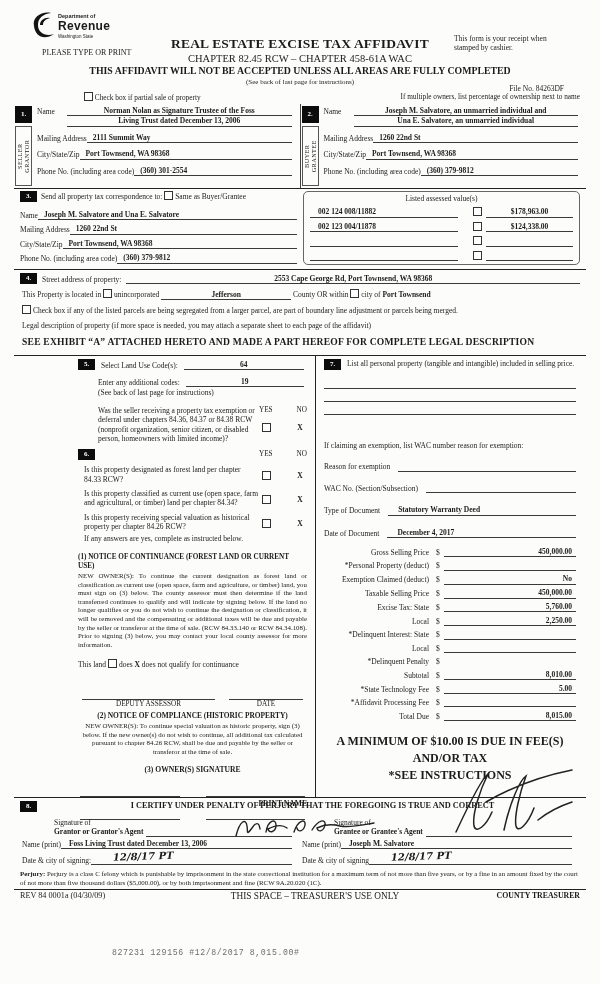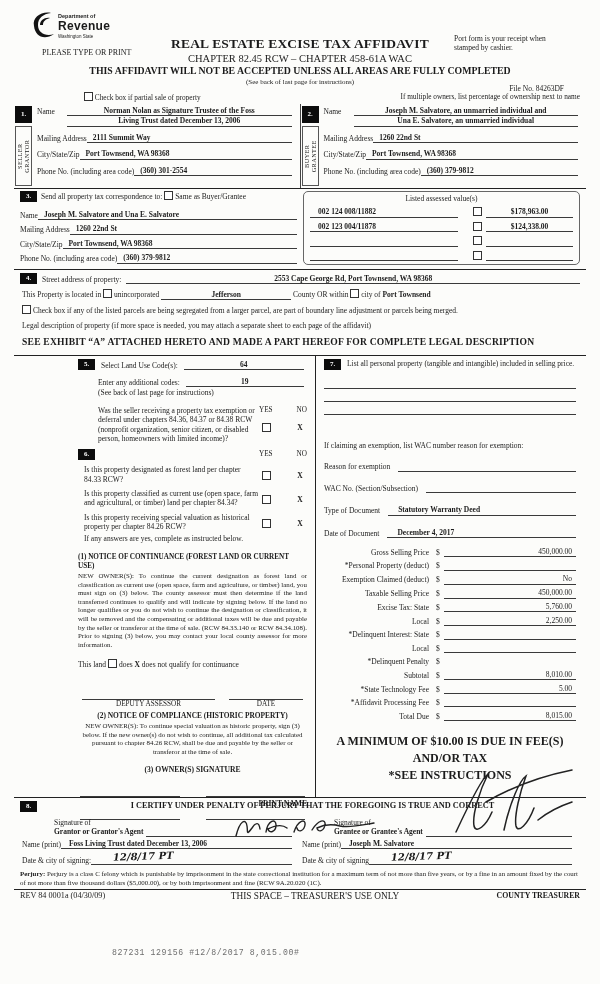--- a/index.html
+++ b/index.html
@@ -104,21 +104,21 @@
   .pn-lines{display:flex; gap:26px; margin-top:22px; padding:0 2px;}
   .pn-lines div{flex:1; border-bottom:1px solid #3a3a3a;}
   .pn-lbl{text-align:right; font-weight:bold; margin-top:2px; font-size:7.6px;}
 
   .blankline{border-bottom:1px solid #3a3a3a; height:12px;}
   .wacrow{display:flex; align-items:flex-end; gap:8px; margin-top:12px;}
   .wacrow .v{flex:1; border-bottom:1px solid #3a3a3a; font-weight:bold; padding-left:10px;}
   .mrow{display:flex; align-items:flex-end; margin-top:3.5px;}
   .mrow .ml{flex:1; text-align:right; padding-right:7px; white-space:nowrap;}
   .mrow .md{width:8px; flex:0 0 8px;}
-  .mrow .mv{width:128px; flex:0 0 128px; border-bottom:1px solid #3a3a3a; text-align:right; font-weight:normal; padding-right:4px; min-height:9px;}
+  .mrow .mv{width:128px; flex:0 0 128px; border-bottom:1px solid #3a3a3a; text-align:right; font-weight:bold; padding-right:4px; min-height:9px;}
   .minnote{font-weight:bold; text-align:center; margin-top:12px; font-size:12px; line-height:1.4;}
 
   
   .sec8{position:relative; padding:3px 6px 2px 6px;}
   .cert{display:flex; align-items:center; gap:8px;}
   .cert .t{flex:1; text-align:center; font-weight:bold; font-size:8.3px;}
   .sighalf{display:flex;}
   .sighalf>div{width:50%; padding:2px 8px 0 2px; position:relative;}
   .sigrow{display:flex; align-items:flex-end;}
   .siglbl{width:92px; flex:0 0 92px; line-height:1.3;margin-left:32px;}
@@ -151,21 +151,21 @@
         </svg>
         <div class="logo-txt">
           <div class="logo-dept">Department of</div>
           <div class="logo-rev">Revenue</div>
           <div class="logo-state">Washington State</div>
         </div>
       </div>
       <div class="type-print">PLEASE TYPE OR PRINT</div>
       <div class="main-title">REAL ESTATE EXCISE TAX AFFIDAVIT</div>
       <div class="sub-title">CHAPTER 82.45 RCW – CHAPTER 458-61A WAC</div>
-      <div class="receipt">Port form is your receipt when stamped by cashier.</div>
+      <div class="receipt">This form is your receipt when stamped by cashier.</div>
       <div class="warn">THIS AFFIDAVIT WILL NOT BE ACCEPTED UNLESS ALL AREAS ARE FULLY COMPLETED</div>
       <div class="seeback">(See back of last page for instructions)</div>
       <div class="fileno">File No. 84263DF</div>
     </div>
 
     <div class="partial-row">
       <span>
         <span class="cb"></span>
         <span>Check box if partial sale of property</span>
       </span>

